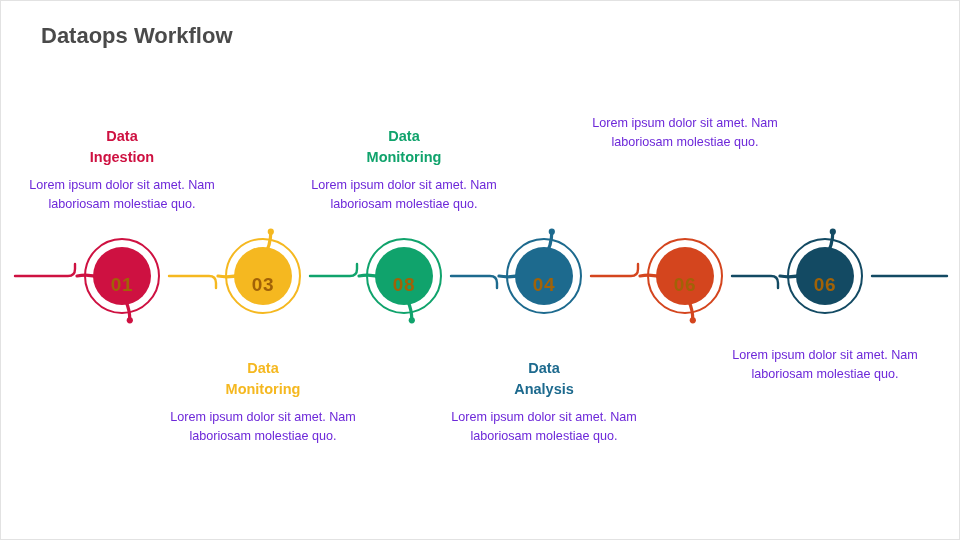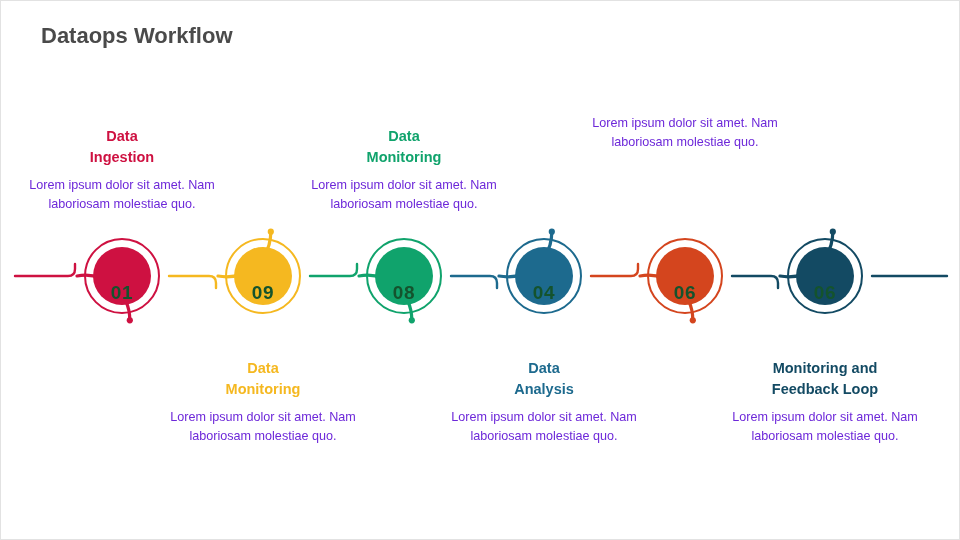--- a/index.html
+++ b/index.html
@@ -34,23 +34,23 @@
 
   .step{position:absolute;top:0;width:0;height:0;}
 
   .node{
     position:absolute;
     width:100px;height:100px;
     left:-50px;top:225px;
   }
   .node svg{position:absolute;left:0;top:0;}
   .num{
-    position:absolute;left:0;top:16px;width:100px;height:100px;
+    position:absolute;left:0;top:8px;width:100px;height:100px;
     display:flex;align-items:center;justify-content:center;
-    color:#14532d;font-size:19px;font-weight:bold;letter-spacing:0.6px;
+    color:#a16207;font-size:19px;font-weight:bold;letter-spacing:0.6px;
     line-height:1;
     pointer-events:none;
   }
 
   .caption{
     position:absolute;width:224px;left:-112px;
     text-align:center;
   }
   .caption.above{top:113px;}
   .caption.below{top:345px;}
@@ -99,21 +99,21 @@
           </div>
         </div>
         <div class="step" style="left: 262px;">
           <div class="node">
             <svg width="100" height="100" viewBox="0 0 100 100">
               <path d="M 5.00 50.00 A 45 45 0 0 0 57.81 5.68" fill="none" stroke="#F5B820" stroke-width="3.2" stroke-linecap="round"></path>
               <circle cx="57.81" cy="5.68" r="3.1" fill="#F5B820"></circle>
               <circle cx="50" cy="50" r="37" fill="none" stroke="#F5B820" stroke-width="2"></circle>
               <circle cx="50" cy="50" r="29" fill="#F5B820"></circle>
             </svg>
-            <div class="num">09</div>
+            <div class="num">03</div>
           </div>
           <div class="caption below">
             <div class="cap-title" style="color: rgb(245, 184, 32);"><span>Data</span><br><span>Monitoring</span></div>
             <div class="cap-body">Lorem ipsum dolor sit amet. Nam laboriosam molestiae quo.</div>
           </div>
         </div>
         <div class="step" style="left: 403px;">
           <div class="node">
             <svg width="100" height="100" viewBox="0 0 100 100">
               <path d="M 5.00 50.00 A 45 45 0 0 1 57.81 94.32" fill="none" stroke="#10A36C" stroke-width="3.2" stroke-linecap="round"></path>
@@ -161,20 +161,19 @@
           <div class="node">
             <svg width="100" height="100" viewBox="0 0 100 100">
               <path d="M 5.00 50.00 A 45 45 0 0 0 57.81 5.68" fill="none" stroke="#134A63" stroke-width="3.2" stroke-linecap="round"></path>
               <circle cx="57.81" cy="5.68" r="3.1" fill="#134A63"></circle>
               <circle cx="50" cy="50" r="37" fill="none" stroke="#134A63" stroke-width="2"></circle>
               <circle cx="50" cy="50" r="29" fill="#134A63"></circle>
             </svg>
             <div class="num">06</div>
           </div>
           <div class="caption below">
-            <div class="cap-title" style="color: rgb(19, 74, 99);"><span>Monitoring and</span><br><span>Feedback Loop</span></div>
             <div class="cap-body">Lorem ipsum dolor sit amet. Nam laboriosam molestiae quo.</div>
           </div>
         </div>
       </div>
   </div>
 
 </div>
 
 </body></html>

